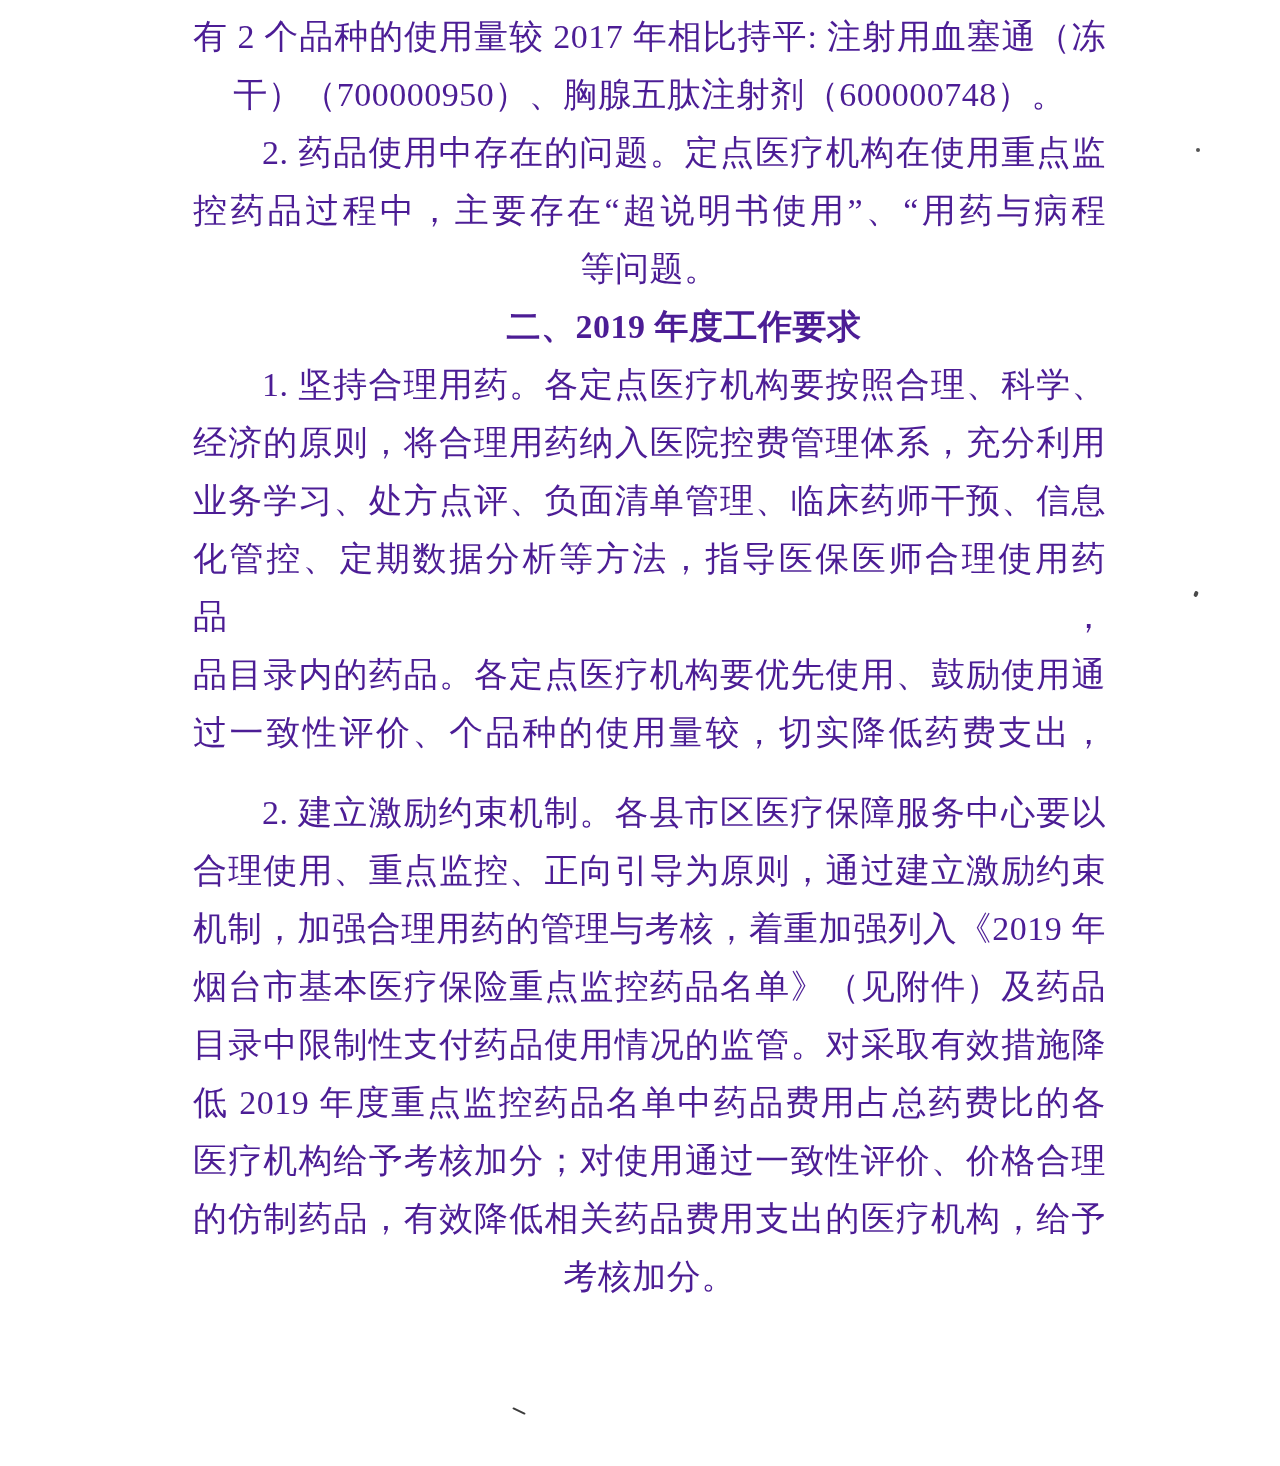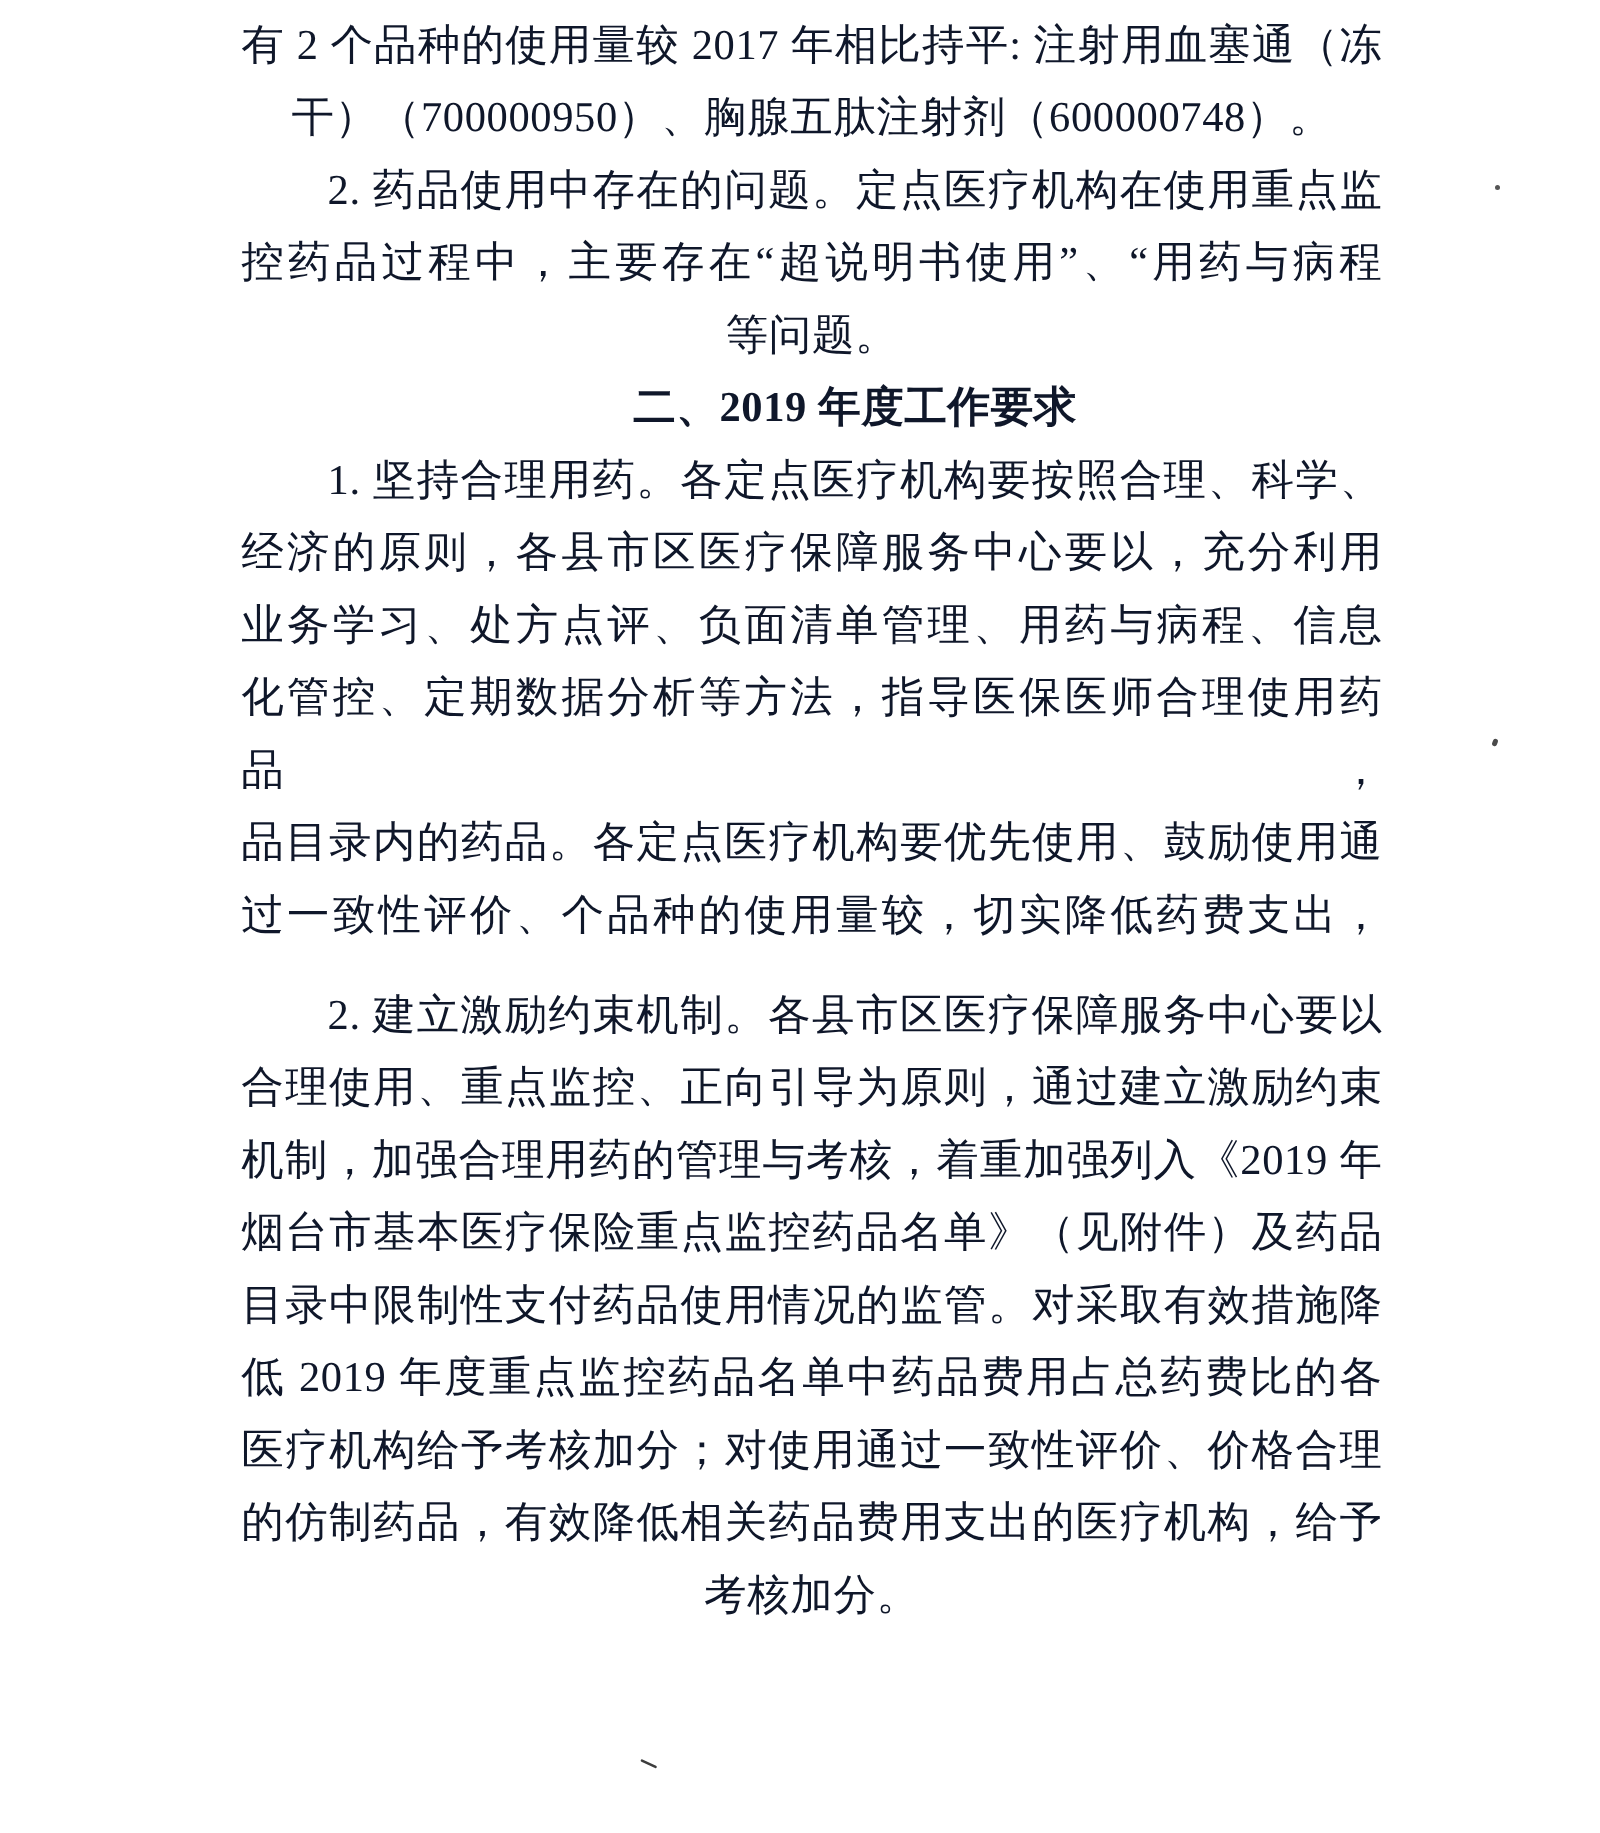--- a/index.html
+++ b/index.html
@@ -19,21 +19,21 @@
     position: absolute;
     left: 193px;
     top: 8px;
     width: 913px;
   }
   .line {
     font-size: 34px;
     line-height: 58px;
     white-space: nowrap;
     letter-spacing: 0.5px;
-    color: #0f172a;
+    color: #4c1d95;
   }
   
   .l-fill {
     white-space: normal;
     text-align: justify;
     text-align-last: justify;
   }
   
   .l-end {
     text-align: center;
@@ -75,22 +75,22 @@
 <body>
 
 <div class="doc">
   <div class="line l-fill">有 2 个品种的使用量较 2017 年相比持平: 注射用血塞通（冻</div>
   <div class="line l-end">干）（700000950）、胸腺五肽注射剂（600000748）。</div>
   <div class="line l-fill l-indent">2. 药品使用中存在的问题。定点医疗机构在使用重点监</div>
   <div class="line l-fill">控药品过程中，主要存在“超说明书使用”、“用药与病程</div>
   <div class="line l-end">等问题。</div>
   <div class="line l-end l-indent l-bold">二、2019 年度工作要求</div>
   <div class="line l-fill l-indent">1. 坚持合理用药。各定点医疗机构要按照合理、科学、</div>
-  <div class="line l-fill">经济的原则，各县市区医疗保障服务中心要以，充分利用</div>
-  <div class="line l-fill">业务学习、处方点评、负面清单管理、用药与病程、信息</div>
+  <div class="line l-fill">经济的原则，将合理用药纳入医院控费管理体系，充分利用</div>
+  <div class="line l-fill">业务学习、处方点评、负面清单管理、临床药师干预、信息</div>
   <div class="line l-fill">化管控、定期数据分析等方法，指导医保医师合理使用药品，</div>
   <div class="line l-fill">品目录内的药品。各定点医疗机构要优先使用、鼓励使用通</div>
   <div class="line l-fill">过一致性评价、个品种的使用量较，切实降低药费支出，</div>
   <div class="line l-fill l-indent l-gap">2. 建立激励约束机制。各县市区医疗保障服务中心要以</div>
   <div class="line l-fill">合理使用、重点监控、正向引导为原则，通过建立激励约束</div>
   <div class="line l-fill">机制，加强合理用药的管理与考核，着重加强列入《2019 年</div>
   <div class="line l-fill">烟台市基本医疗保险重点监控药品名单》（见附件）及药品</div>
   <div class="line l-fill">目录中限制性支付药品使用情况的监管。对采取有效措施降</div>
   <div class="line l-fill">低 2019 年度重点监控药品名单中药品费用占总药费比的各</div>
   <div class="line l-fill">医疗机构给予考核加分；对使用通过一致性评价、价格合理</div>

